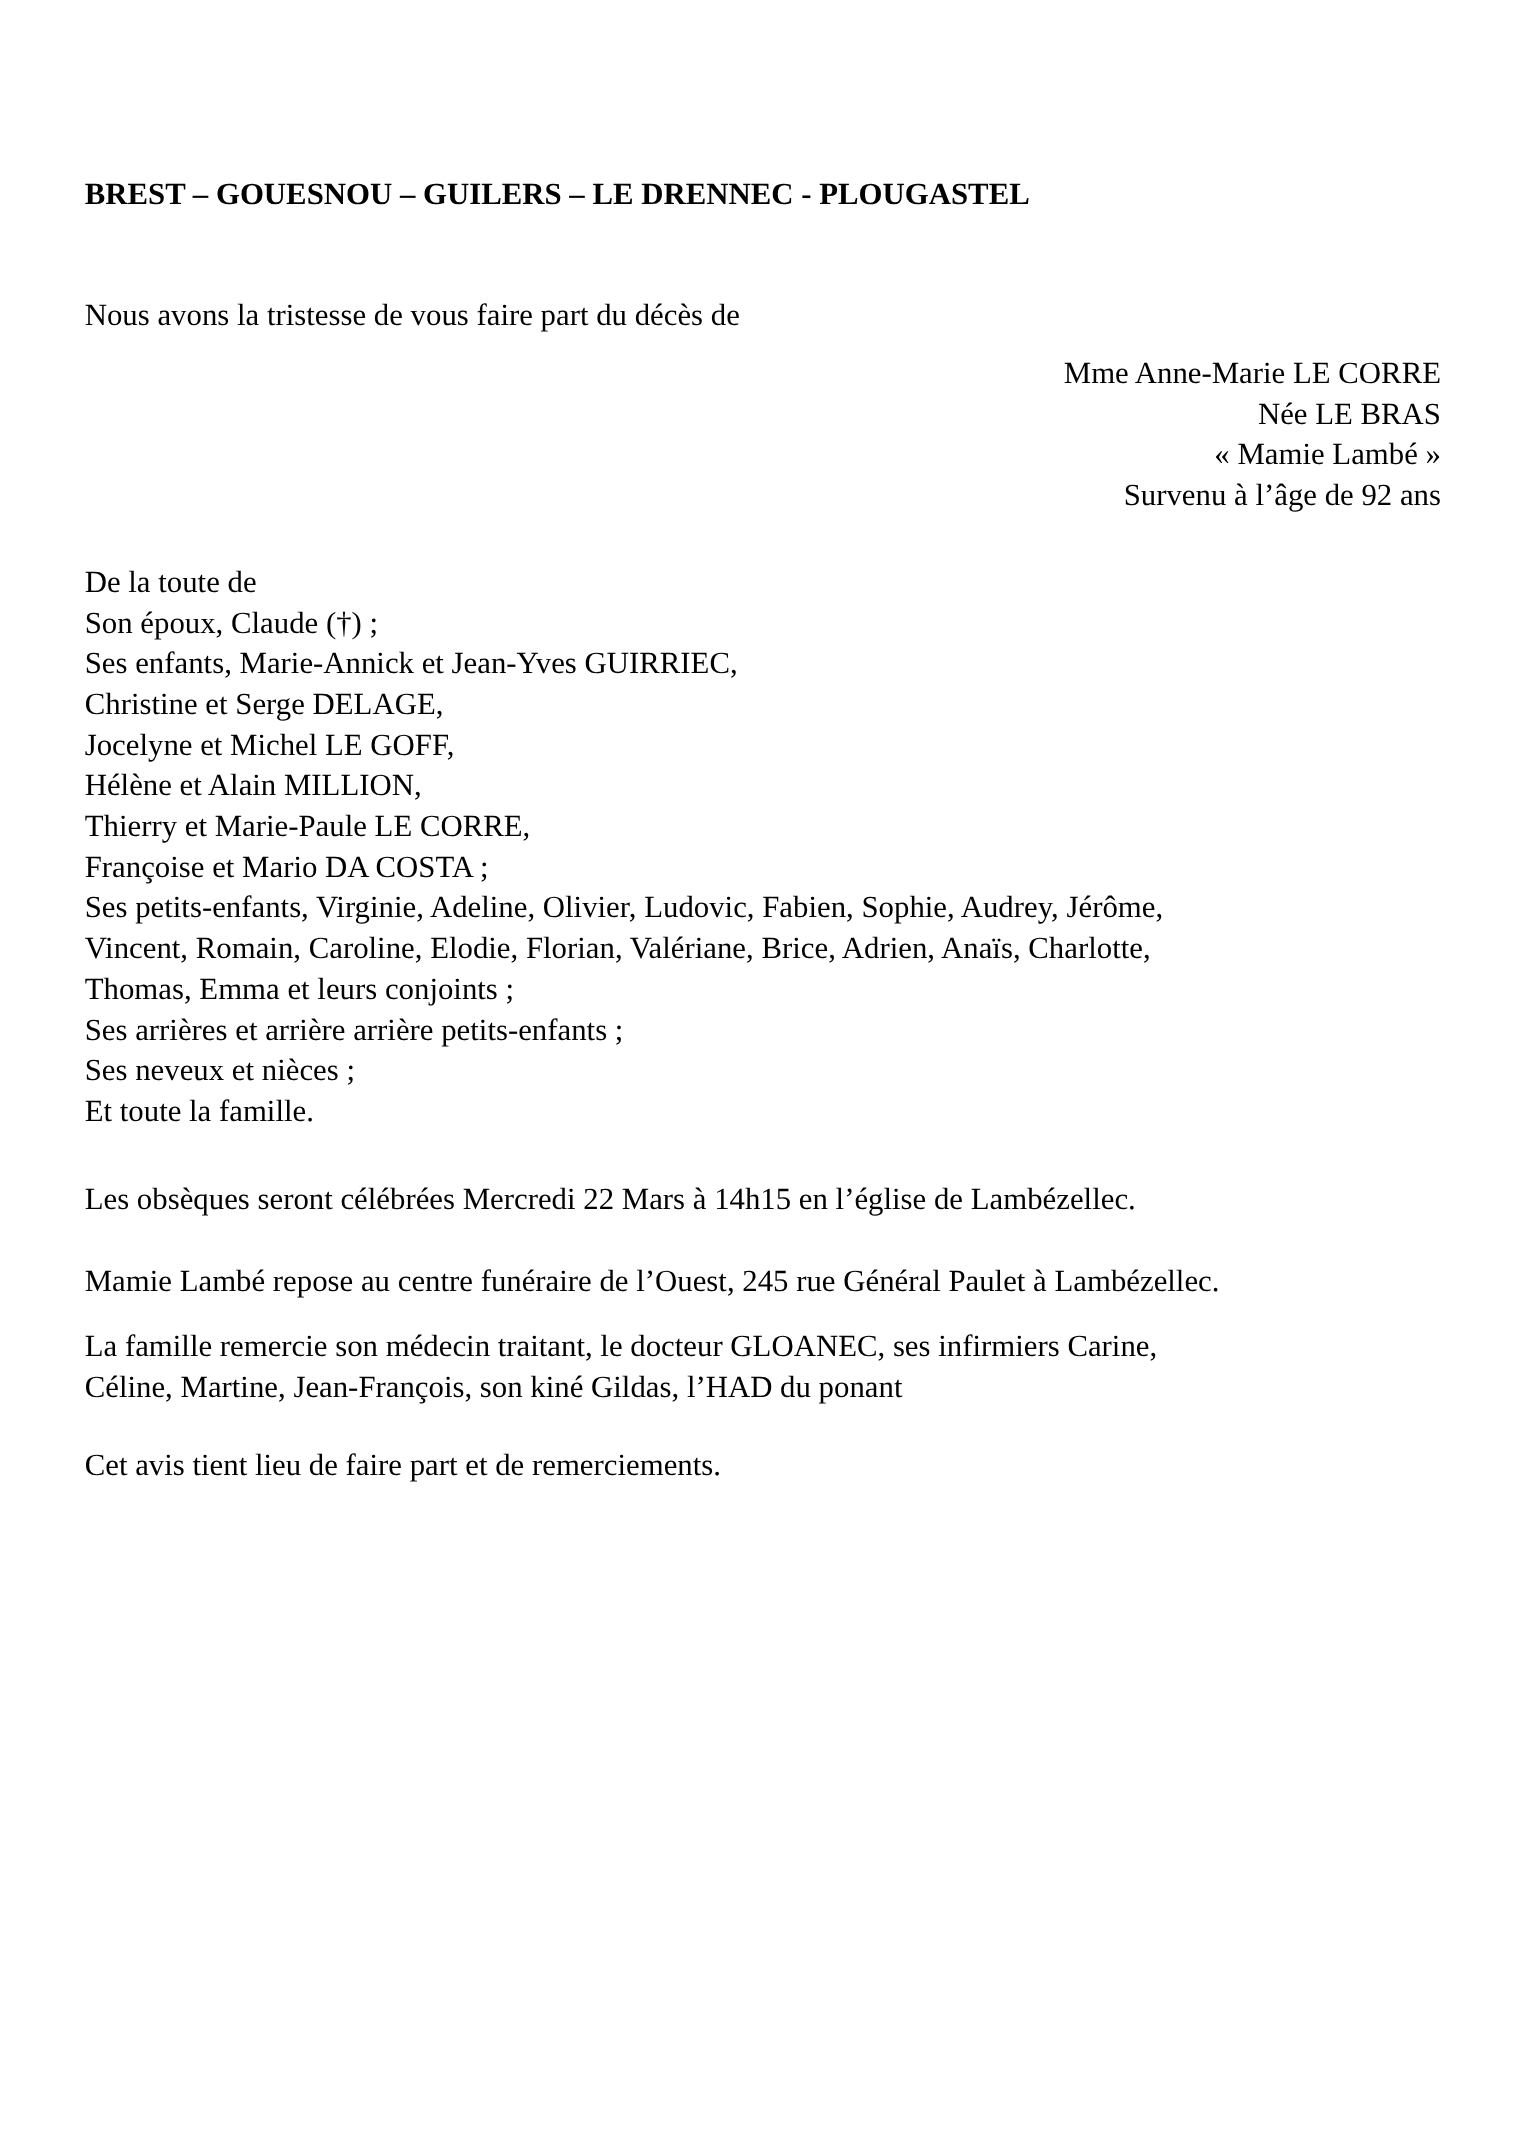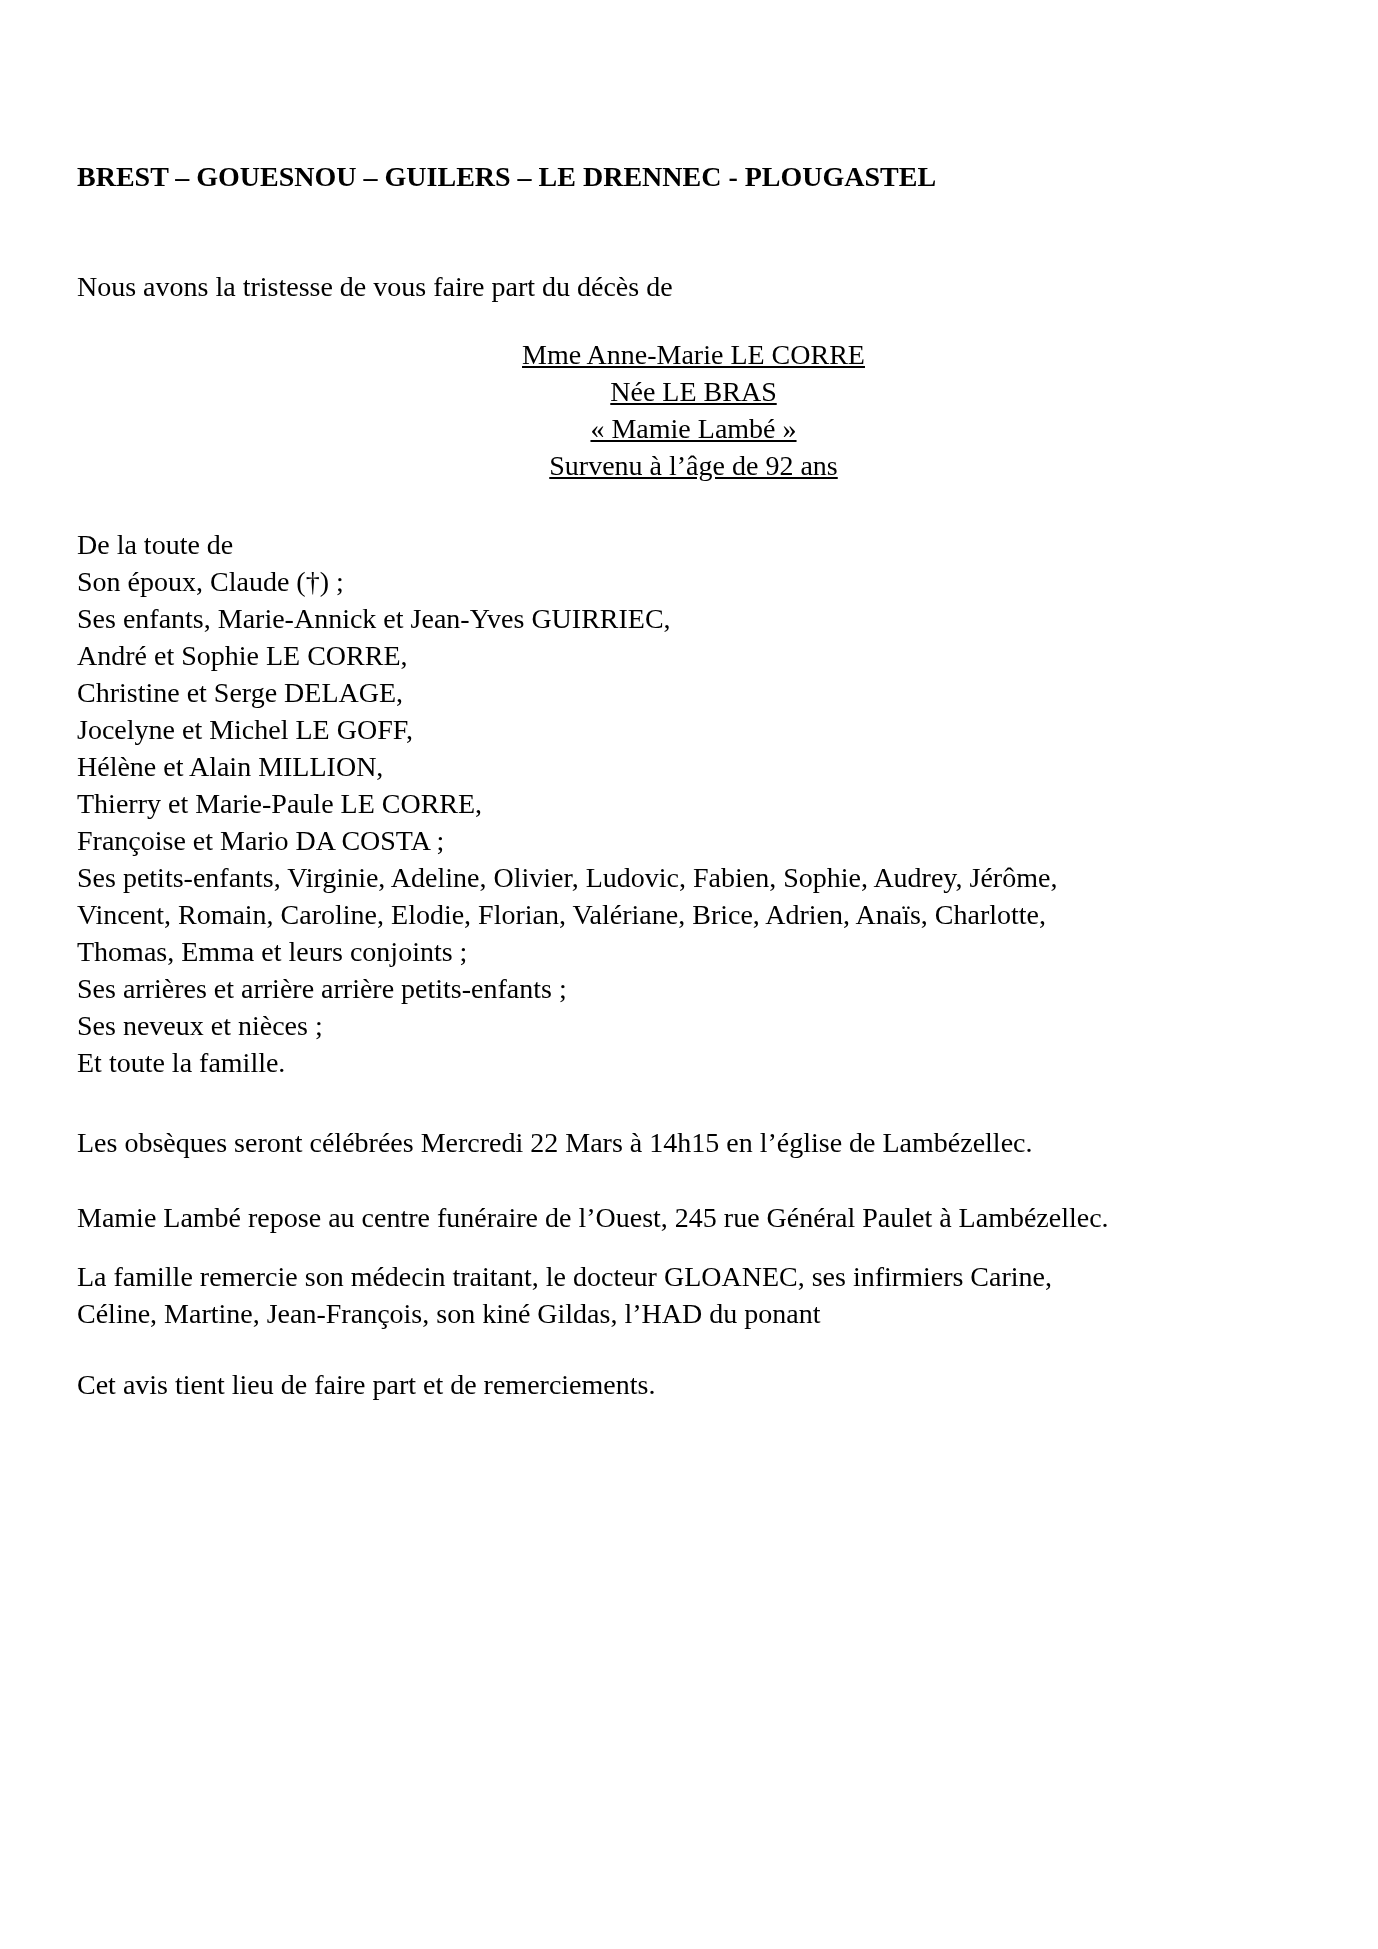--- a/index.html
+++ b/index.html
@@ -25,21 +25,21 @@
     white-space: nowrap;
   }
   .para {
     margin: 0;
     white-space: nowrap;
   }
   .line {
     white-space: nowrap;
   }
   .intro        { margin-top: 73px; }
-  .deceased     { margin-top: 31px; text-align: center; text-decoration: underline; }
+  .deceased     { margin-top: 16px; text-align: right; }
   .deceased .line { white-space: normal; }
   .family       { margin-top: 42px; }
   .ceremony     { margin-top: 43px; }
   .repose       { margin-top: 38px; }
   .thanks       { margin-top: 22px; }
   .closing      { margin-top: 34px; }
 </style>
 </head>
 <body>
 
@@ -53,21 +53,20 @@
     <div class="line">Mme Anne-Marie LE CORRE</div>
     <div class="line">Née LE BRAS</div>
     <div class="line">« Mamie Lambé »</div>
     <div class="line">Survenu à l’âge de 92 ans</div>
   </div>
 
   <div class="family">
     <div class="line">De la toute de</div>
     <div class="line">Son époux, Claude (†) ;</div>
     <div class="line">Ses enfants, Marie-Annick et Jean-Yves GUIRRIEC,</div>
-    <div class="line">André et Sophie LE CORRE,</div>
     <div class="line">Christine et Serge DELAGE,</div>
     <div class="line">Jocelyne et Michel LE GOFF,</div>
     <div class="line">Hélène et Alain MILLION,</div>
     <div class="line">Thierry et Marie-Paule LE CORRE,</div>
     <div class="line">Françoise et Mario DA COSTA ;</div>
     <div class="line">Ses petits-enfants, Virginie, Adeline, Olivier, Ludovic, Fabien, Sophie, Audrey, Jérôme,</div>
     <div class="line">Vincent, Romain, Caroline, Elodie, Florian, Valériane, Brice, Adrien, Anaïs, Charlotte,</div>
     <div class="line">Thomas, Emma et leurs conjoints ;</div>
     <div class="line">Ses arrières et arrière arrière petits-enfants ;</div>
     <div class="line">Ses neveux et nièces ;</div>

